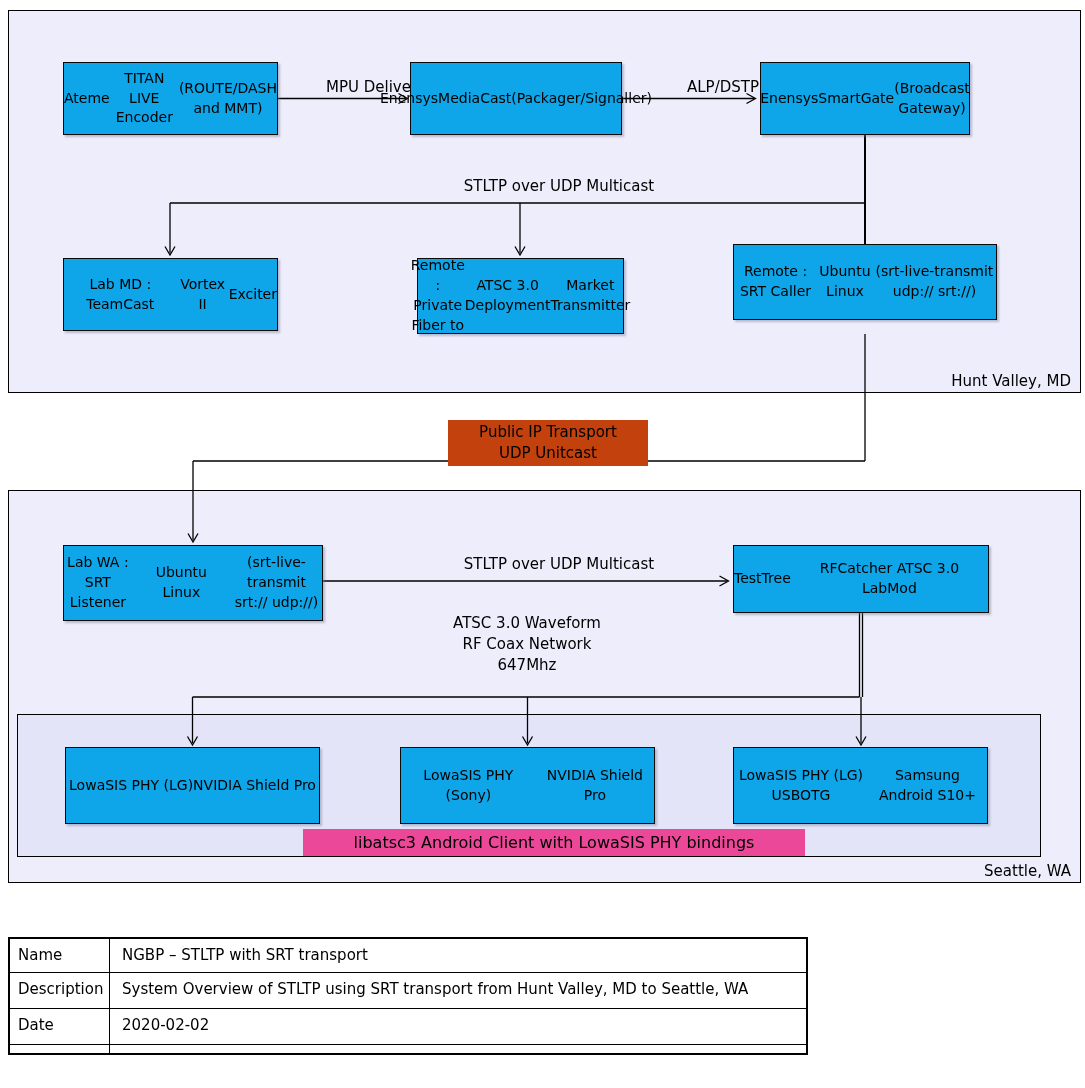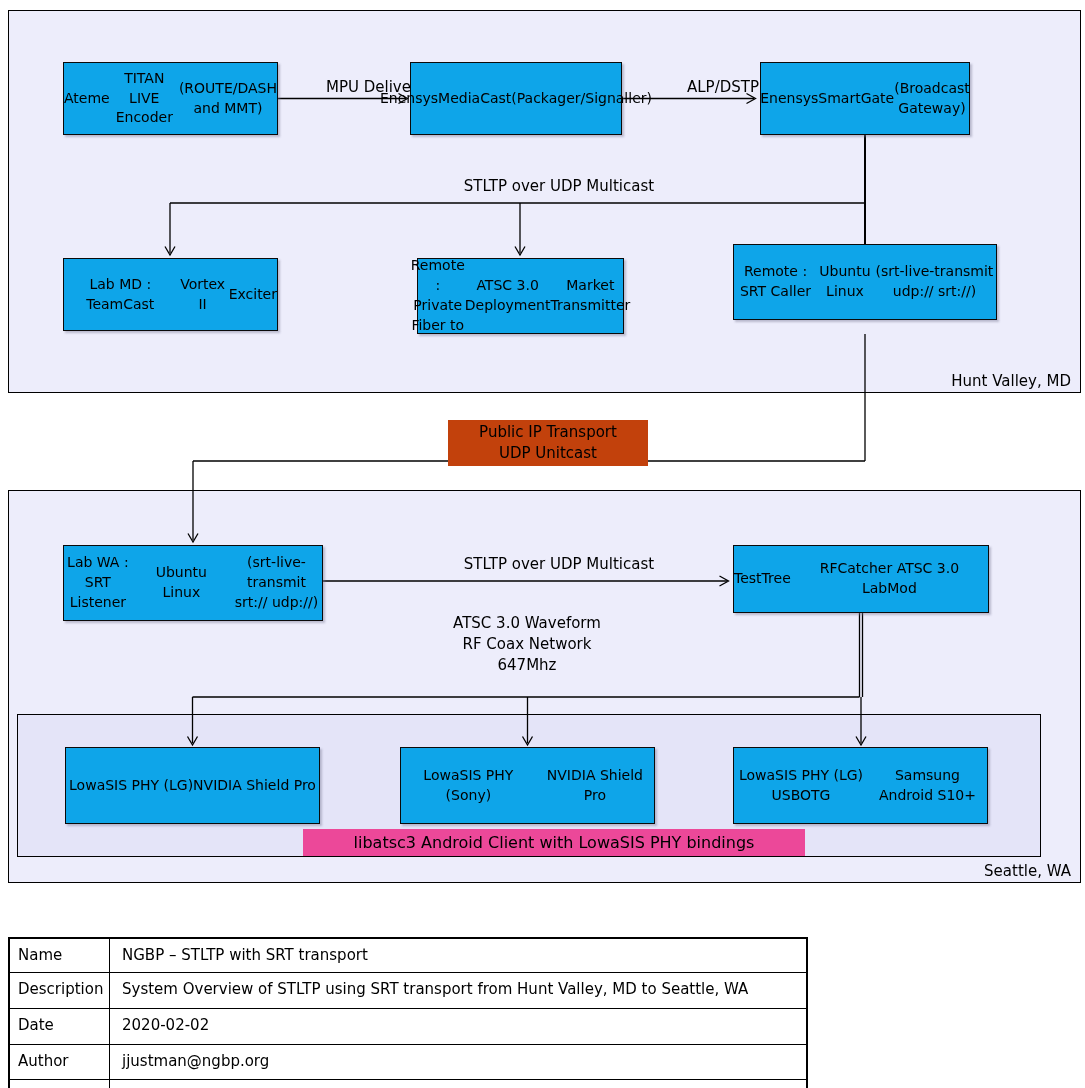--- a/index.html
+++ b/index.html
@@ -174,23 +174,19 @@
       <div class="meta-val">NGBP – STLTP with SRT transport</div>
     </div>
     <div class="meta-row" style="min-height:35px;">
       <div class="meta-key">Description</div>
       <div class="meta-val">System Overview of STLTP using SRT transport from Hunt Valley, MD to Seattle, WA</div>
     </div>
     <div class="meta-row" style="min-height:35px;">
       <div class="meta-key">Date</div>
       <div class="meta-val">2020-02-02</div>
     </div>
-    <div class="meta-row" style="min-height:34px;">
-      <div class="meta-key">Author</div>
-      <div class="meta-val">jjustman@ngbp.org</div>
-    </div>
     <div class="meta-row thin">
       <div class="meta-key" style="padding:0;"></div>
       <div class="meta-val" style="padding:0;"></div>
     </div>
   </div>
 
 </div>
 
 </body></html>

